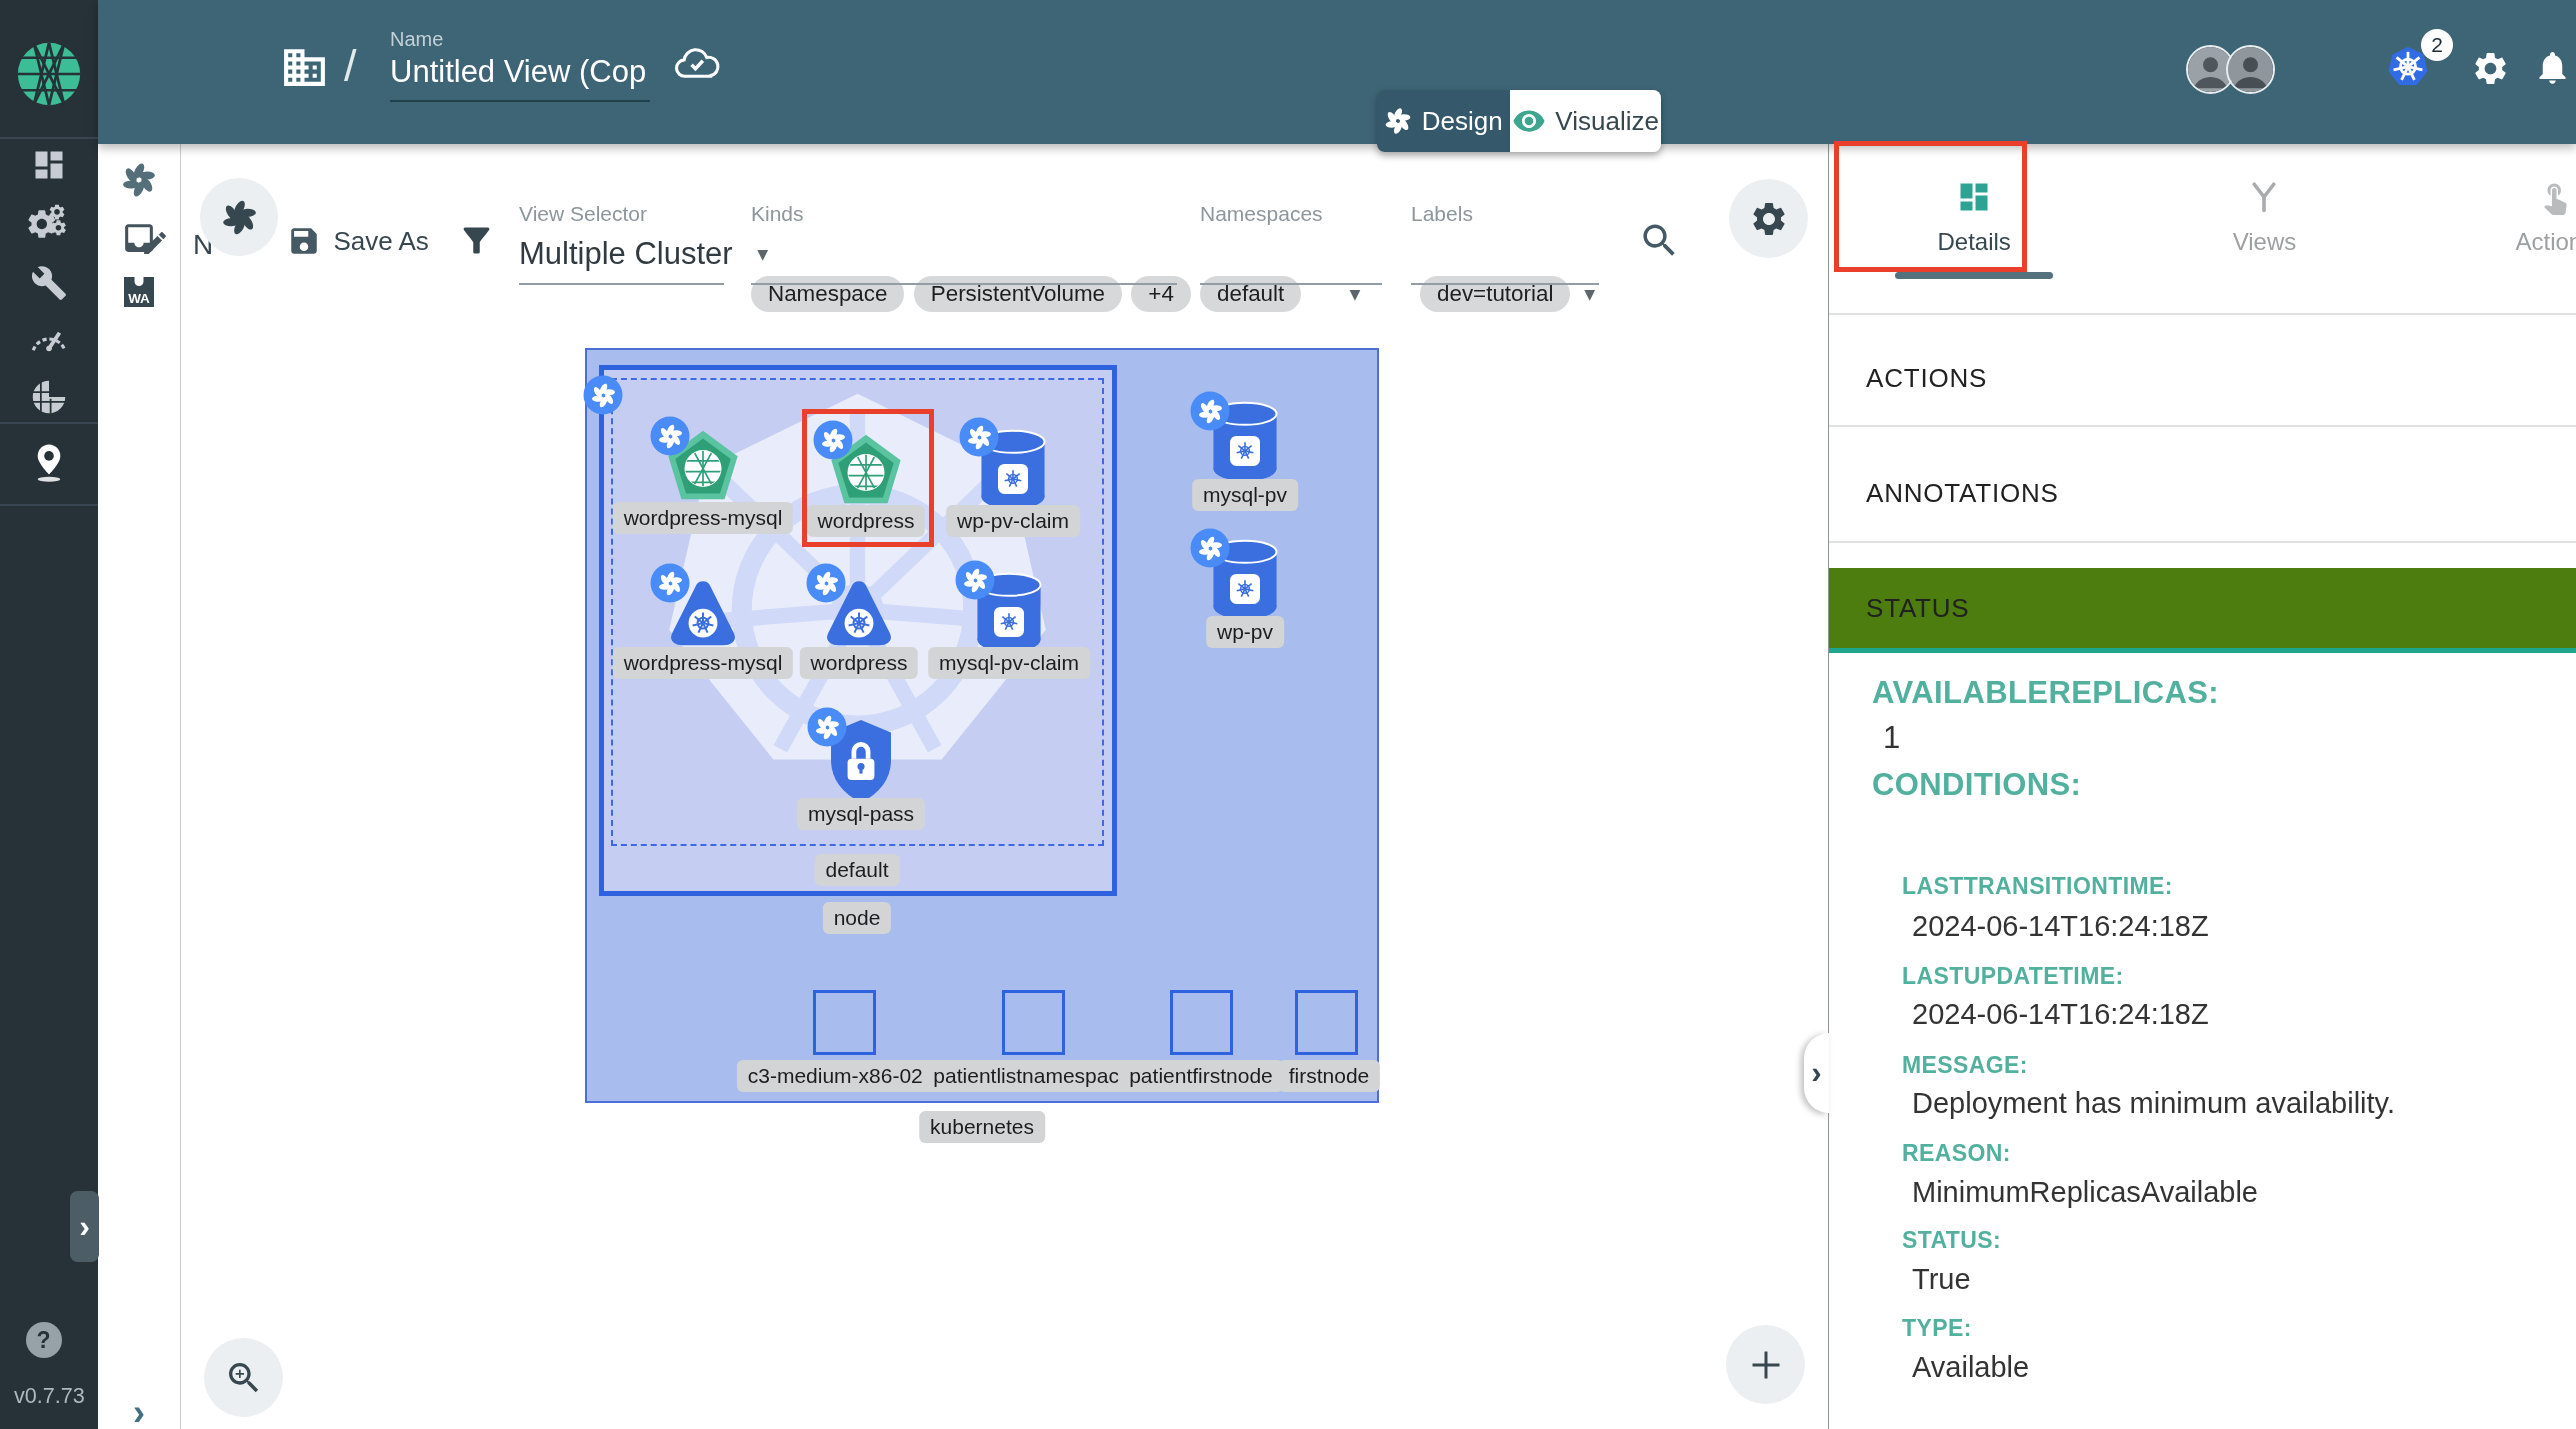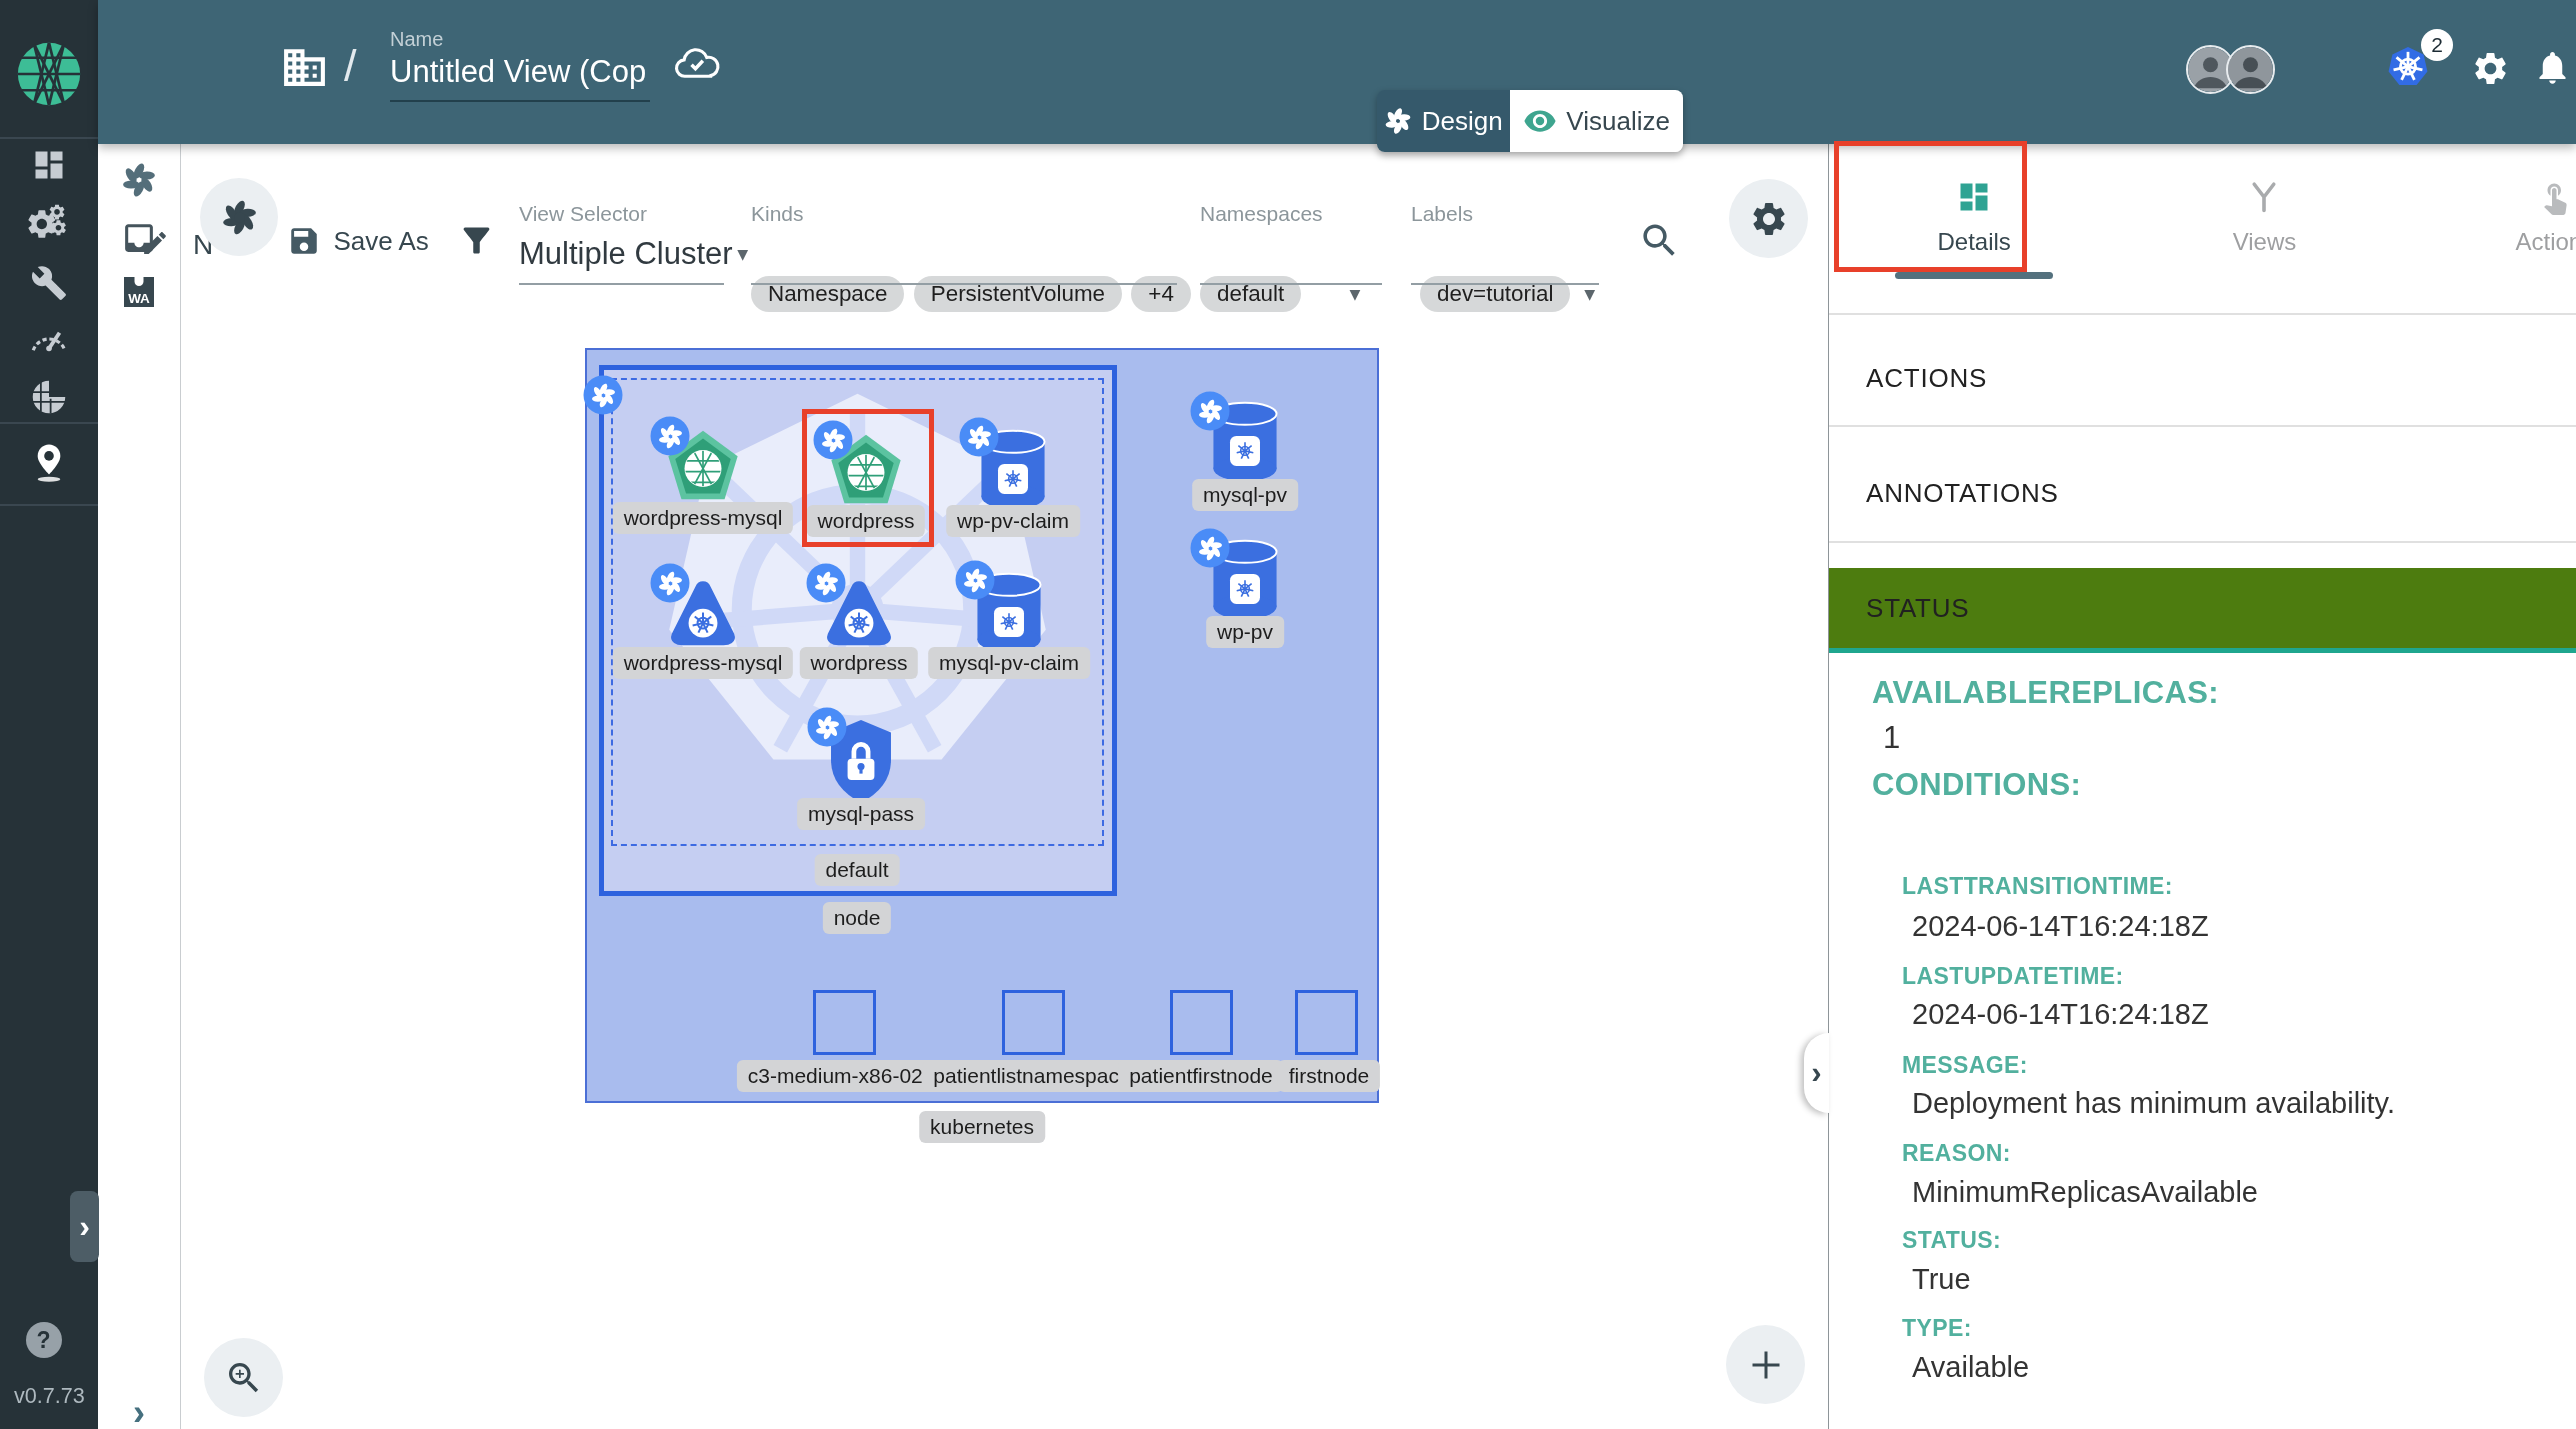--- a/index.html
+++ b/index.html
@@ -29,40 +29,40 @@
   #breadcrumb-slash{position:absolute;left:246px;top:40px;color:#e3eaee;font-size:45px;font-weight:300;}
   #name-label{position:absolute;left:292px;top:28px;color:#c3d0d6;font-size:20px;}
   #name-input{position:absolute;left:292px;top:54px;width:255px;background:transparent;border:none;
       outline:none;color:#fff;font-size:31px;font-family:"Liberation Sans",sans-serif;padding:0;}
   #name-underline{position:absolute;left:292px;top:100px;width:260px;height:2.3px;background:#22404c;}
   
   #mode-toggle{position:absolute;left:1279px;top:90px;height:62px;display:flex;border-radius:7.7px;
       box-shadow:0 3.1px 7.7px rgba(0,0,0,.3);z-index:45;}
   #mode-design{width:133px;background:#35596b;border-radius:7.7px 0 0 7.7px;display:flex;gap:9.3px;
       align-items:center;justify-content:center;color:#fff;font-size:26px;}
-  #mode-visualize{width:173px;background:#fff;border-radius:0 7.7px 7.7px 0;display:flex;gap:9.3px;
+  #mode-visualize{width:151px;background:#fff;border-radius:0 7.7px 7.7px 0;display:flex;gap:9.3px;
       align-items:center;justify-content:center;color:#37474f;font-size:26px;}
   .avatar{border-radius:50%;overflow:hidden;display:block;}
   .avatar-sm{width:45px;height:45px;border:2.3px solid #e8ecef;position:absolute;top:45px;}
   #k8s-badge{position:absolute;left:2323px;top:29px;width:32px;height:32px;border-radius:50%;
       background:#fff;color:#1c2b33;font-size:21px;display:flex;align-items:center;justify-content:center;z-index:2;}
   
   .tb-label{position:absolute;top:202px;color:#8c969b;font-size:21px;}
   .tb-underline{position:absolute;top:283px;height:2.3px;background:#939ea4;}
   .chiprow{position:absolute;top:236px;display:flex;gap:9.3px;align-items:center;margin-top:40px;}
   .chip{height:36px;border-radius:18px;background:#d6d8d9;color:#1f1f1f;font-size:22.4px;
       display:flex;align-items:center;padding:0 17px;white-space:nowrap;}
   .ddarrow{color:#5c666c;font-size:21.6px;margin-left:4.6px;}
   .circle-btn{position:absolute;border-radius:50%;background:#ebeff2;display:flex;
       align-items:center;justify-content:center;color:#37474f;}
   #new-label{position:absolute;left:193px;top:229px;font-size:28px;color:#37474f;z-index:1;}
   #saveas{position:absolute;left:287px;top:224px;display:flex;gap:12.4px;align-items:center;
       color:#37474f;font-size:26px;}
   #view-selector-value{position:absolute;left:519px;top:236px;color:#313a40;font-size:31px;
-      display:flex;align-items:center;}
+      display:flex;align-items:center;gap:20px;}
   
   #cluster{position:absolute;left:585px;top:348px;width:794px;height:755px;background:#a9bcee;
       border:2.3px solid #4b6fd6;box-sizing:border-box;}
   #node-rect{position:absolute;left:599px;top:365px;width:518px;height:531px;background:#c5cef2;
       border:5.4px solid #2e62de;box-sizing:border-box;}
   #ns-rect{position:absolute;left:611px;top:378px;width:493px;height:468px;
       border:2.3px dashed #3d6ae2;box-sizing:border-box;}
   #watermark{position:absolute;left:641px;top:386px;}
   .klabel{position:absolute;transform:translate(-50%,0);background:#d3d4d6;color:#1d1d1d;
       font-size:21px;line-height:1;padding:5.4px 10.8px;border-radius:6.2px;white-space:nowrap;z-index:6;}

